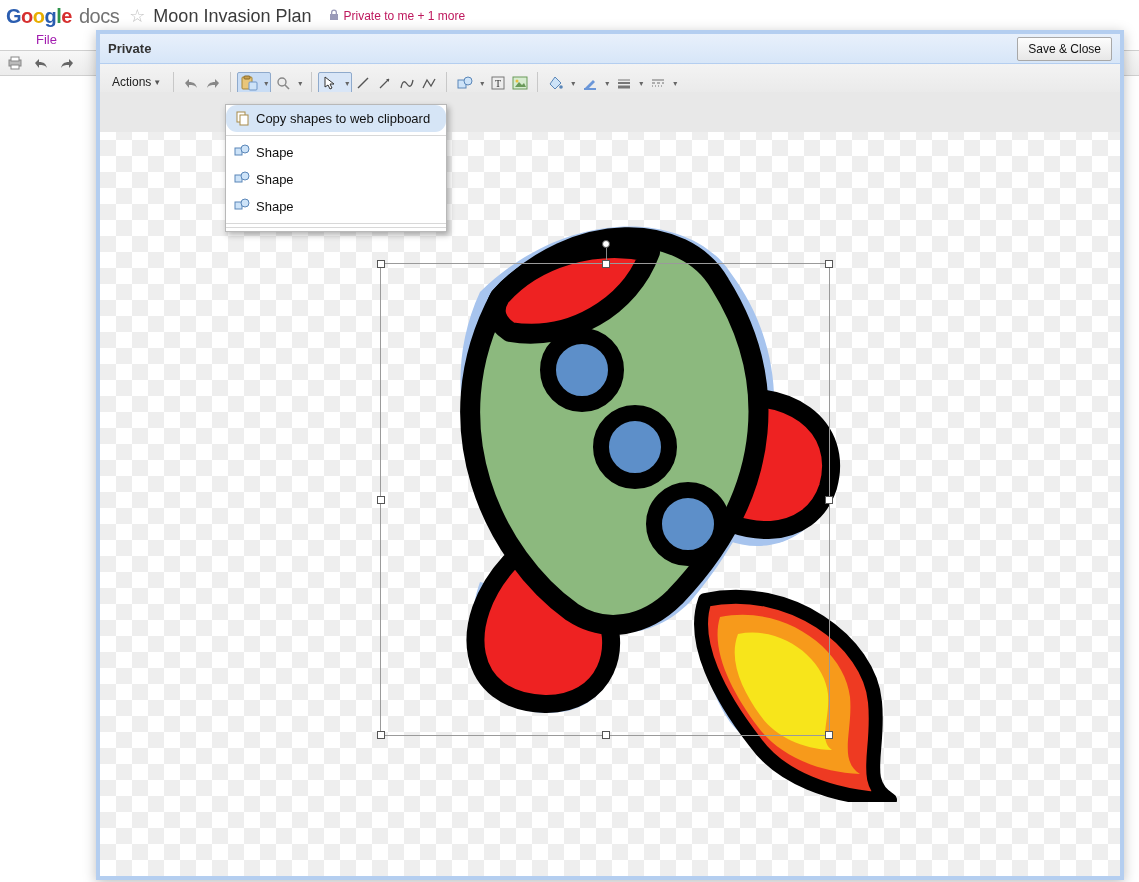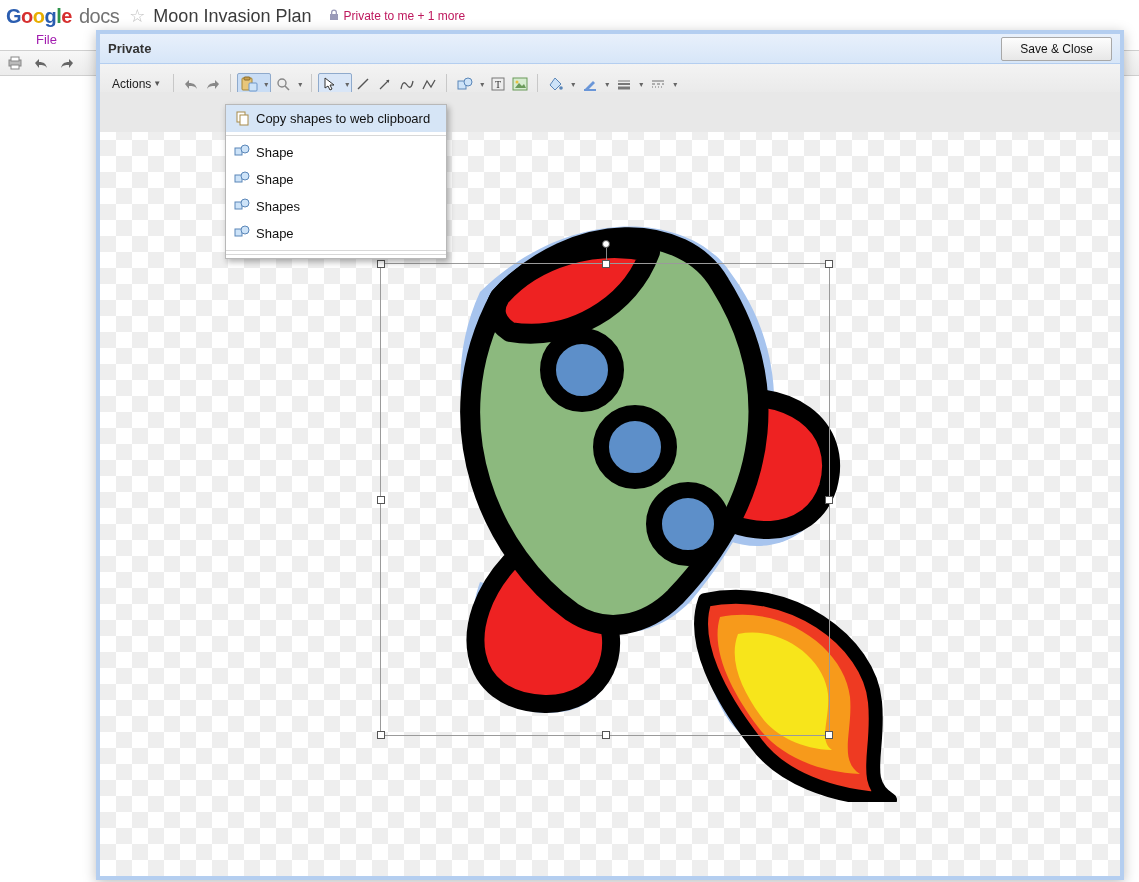--- a/index.html
+++ b/index.html
@@ -17,37 +17,37 @@
 
 .doc-menubar { height:21px; padding-left:4px; display:flex; align-items:center; gap:2px;}
 .doc-menubar .mi { padding:2px 8px; color:#a21caf; font-size:13px;margin-left:24px;}
 .doc-toolbar { height:26px; border-top:1px solid #d0d0d0; border-bottom:1px solid #d0d0d0; background:linear-gradient(#f7f7f7,#ececec); padding:2px 6px; display:flex; align-items:center; gap:8px;}
 .tbicon { width:18px; height:18px; display:flex; align-items:center; justify-content:center; color:#555;}
 
 
 .modal { position:absolute; left:96px; top:30px; width:1028px; height:850px; border:4px solid #b4cef0; background:#fff; box-shadow:0 3px 12px rgba(0,0,0,.25);}
 .modal-header { height:30px; background:linear-gradient(#e8f0fb,#d7e6f8); border-bottom:1px solid #b4cef0; display:flex; align-items:center; justify-content:space-between; padding:0 8px;}
 .modal-title { font-weight:bold; color:#333; font-size:13px;}
-.save-close { background:linear-gradient(#fdfdfd,#e7e7e7); border:1px solid #a8a8a8; border-radius:2px; padding:4px 18px; font-size:12px; color:#111; cursor:pointer;}
-
-
-.draw-toolbar { height:40px; background:linear-gradient(#f3f3f3,#e7e7e7); border-bottom:1px solid #c9c9c9; display:flex; align-items:center; padding:0 6px;}
+.save-close { background:linear-gradient(#fdfdfd,#e7e7e7); border:1px solid #a8a8a8; border-radius:2px; padding:4px 10px; font-size:12px; color:#111; cursor:pointer;}
+
+
+.draw-toolbar { height:40px; background:linear-gradient(#f3f3f3,#e7e7e7); border-bottom:1px solid #c9c9c9; display:flex; align-items:flex-start; padding:8px 6px;}
 .actions-btn { font-size:12px; color:#222; padding:3px 6px; display:flex; align-items:center; gap:2px;}
 .actions-btn .caret{ font-size:8px; color:#555;}
 .tsep { width:1px; height:20px; background:#c8c8c8; margin:0 6px;}
 .tbtn { width:22px; height:22px; display:flex; align-items:center; justify-content:center; border:1px solid transparent; border-radius:2px; position:relative;}
 .tbtn.drop { width:34px; padding-right:10px;}
 .tbtn.drop::after{ content:"▾"; font-size:8px; color:#666; position:absolute; right:2px; top:6px;}
 .tbtn.sel { border:1px solid #8faacc; background:#d9e6f7;}
 .tbtn.active-clip { border:1px solid #8faacc; background:#c9ddf5;}
 .tbtn svg { display:block;}
 
 
 .dropdown { position:absolute; left:125px; top:70px; width:222px; background:#fff; border:1px solid #b8b8b8; box-shadow:2px 3px 6px rgba(0,0,0,.3); font-size:13px; z-index:50;}
-.dditem { padding:6px 2px 6px 30px; color:#111; position:relative; display:flex; align-items:center; gap:8px;}
+.dditem { padding:6px 2px 6px 30px; color:#111; position:relative; display:flex; align-items:center; gap:8px;border-radius:11px;}
 .dditem.hl { background:#d6e5f6;}
 .dditem .iicon{ position:absolute; left:8px; top:5px;}
 .dditem.bold{ font-weight:bold; padding-left:26px;}
 .dditem.plain{ padding-left:26px;}
 .ddsep{ height:1px; background:#d8d8d8; margin:3px 0;}
 
 
 .canvas { position:absolute; left:0; top:58px; right:0; bottom:0; overflow:auto;}
 .canvas-inner { position:relative; width:100%; height:100%;
   background-color:#fff;
@@ -293,25 +293,18 @@
             <rect x="1" y="4" width="7" height="7" fill="#cde3f8" stroke="#5a86b8"></rect>
             <circle cx="11" cy="5" r="4" fill="#cde3f8" stroke="#5a86b8"></circle>
           </svg></span>
       <span>Shape</span>
     </div>
     <div class="dditem">
       <span class="iicon"><svg width="16" height="14" viewBox="0 0 16 14">
             <rect x="1" y="4" width="7" height="7" fill="#cde3f8" stroke="#5a86b8"></rect>
             <circle cx="11" cy="5" r="4" fill="#cde3f8" stroke="#5a86b8"></circle>
           </svg></span>
-      <span>Shapes</span>
-    </div>
-    <div class="dditem">
-      <span class="iicon"><svg width="16" height="14" viewBox="0 0 16 14">
-            <rect x="1" y="4" width="7" height="7" fill="#cde3f8" stroke="#5a86b8"></rect>
-            <circle cx="11" cy="5" r="4" fill="#cde3f8" stroke="#5a86b8"></circle>
-          </svg></span>
       <span>Shape</span>
     </div>
     <div class="ddsep"></div>
     <div class="ddsep"></div>
   </div>
 </div>
 
 </body></html>

